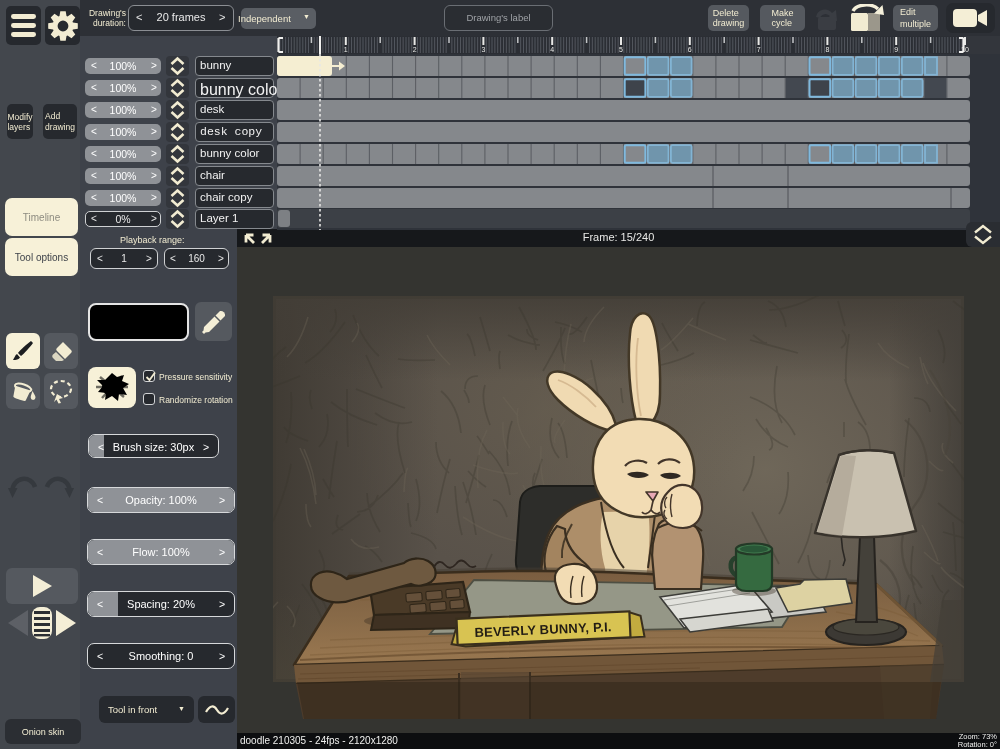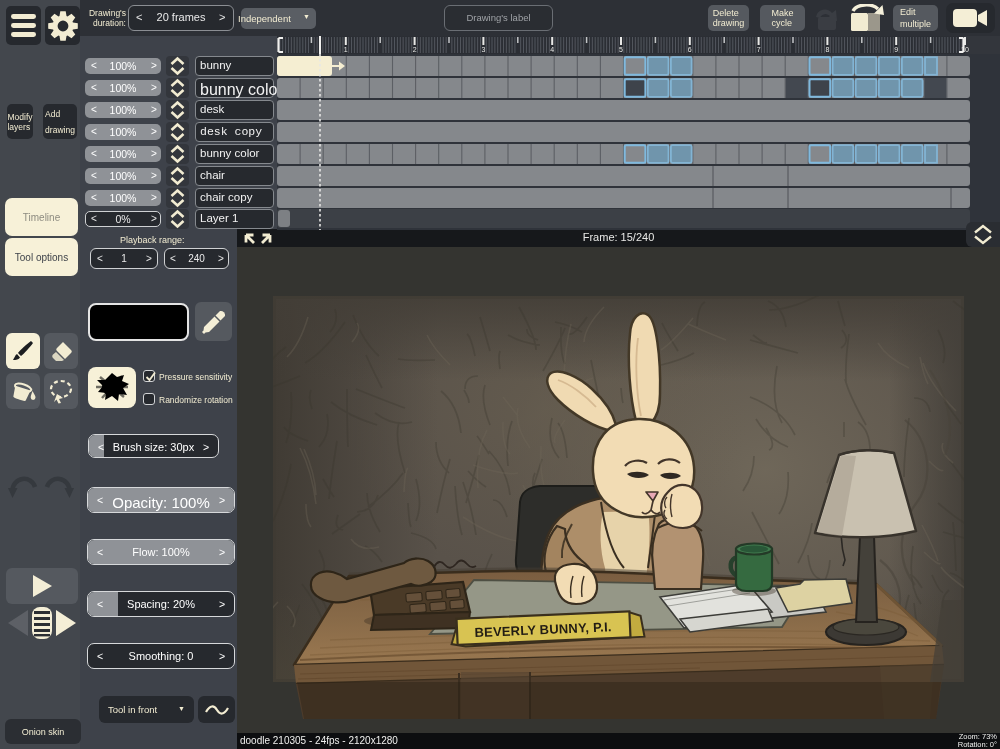--- a/index.html
+++ b/index.html
@@ -237,21 +237,21 @@
     <rect x="555.6" y="109.2" width="20.7" height="17.6" rx="1.5" fill="#7095ac" stroke="#82b4d4" stroke-width="1.8"></rect>
     <rect x="578.7" y="109.2" width="20.7" height="17.6" rx="1.5" fill="#7095ac" stroke="#82b4d4" stroke-width="1.8"></rect>
     <rect x="601.8" y="109.2" width="20.7" height="17.6" rx="1.5" fill="#7095ac" stroke="#82b4d4" stroke-width="1.8"></rect>
     <rect x="624.9" y="109.2" width="20.7" height="17.6" rx="1.5" fill="#7095ac" stroke="#82b4d4" stroke-width="1.8"></rect>
     <rect x="648.0" y="109.2" width="12" height="17.6" fill="#7095ac" stroke="#82b4d4" stroke-width="1.8"></rect>
     <rect x="1" y="174" width="12" height="17" rx="3" fill="#7d8084"></rect>
     <rect x="42" y="0" width="2" height="18" fill="#f0f0ee"></rect>
     <path d="M43 18 V194" stroke="#e8e8e6" stroke-width="1.6" stroke-dasharray="2.5 2.5"></path>
   </svg>
 <div class="btn" style="left:7px;top:104px;width:26px;height:35px;background:#26292e;font-size:8.5px;line-height:10px;color:#f2ecd2;">Modify<br>layers</div>
-<div class="btn" style="left:43px;top:104px;width:34px;height:35px;background:#26292e;font-size:8.5px;line-height:16px;color:#f2ecd2;">Add<br>drawing</div>
+<div class="btn" style="left:43px;top:104px;width:34px;height:35px;background:#26292e;font-size:8.5px;line-height:11px;color:#f2ecd2;">Add<br>drawing</div>
 <div class="btn" style="left:5px;top:198px;width:73px;height:38px;background:#f7f1d8;border-radius:7px;font-size:10px;color:#8d8b80;">Timeline</div>
 <div class="btn" style="left:5px;top:238px;width:73px;height:38px;background:#f7f1d8;border-radius:7px;font-size:10px;color:#3f434a;">Tool options</div>
 <div class="btn" style="left:6px;top:333px;width:34px;height:36px;background:#f7f1d8;border-radius:6px;">
 <svg width="24" height="24" viewBox="0 0 24 24">
       <path fill="#1c1e21" d="M20 2 C16 5 9 11 7 14 L10 17 C13 15 19 8 22 4 Z M6 15 C4 16 3.5 19 2 21 C5 21 8 20.5 9 18.5 Z"></path>
     </svg>
   </div>
 <div class="btn" style="left:44px;top:333px;width:34px;height:36px;background:#55595f;border-radius:6px;">
 <svg width="24" height="24" viewBox="0 0 24 24">
       <path fill="#f2ecd2" d="M14 3 L22 11 C23 12 23 13 22 14 L16 20 L8 12 C7 11 7 10 8 9 Z"></path>
@@ -301,21 +301,21 @@
     <path fill="#f4eed6" d="M52 3 L52 29 L72 16 Z"></path>
   </svg>
 <div class="btn" style="left:5px;top:719px;width:76px;height:25px;background:#2b2e33;border-radius:6px;font-size:9px;color:#f2ecd2;">Onion skin</div>
 <div class="abs" style="left:120px;top:235px;width:110px;font-size:9px;color:#f2ecd2;">Playback range:</div>
 <div class="abs" style="left:90px;top:248px;width:68px;height:21px;background:#26292e;border:1px solid #cfd1d3;border-radius:6px;"></div>
 <div class="abs" style="left:97px;top:253px;font-size:10px;color:#e9e9e9;">&lt;</div>
 <div class="abs" style="left:90px;top:253px;width:68px;text-align:center;font-size:10px;color:#e9e9e9;">1</div>
 <div class="abs" style="left:146px;top:253px;font-size:10px;color:#e9e9e9;">&gt;</div>
 <div class="abs" style="left:164px;top:248px;width:65px;height:21px;background:#26292e;border:1px solid #cfd1d3;border-radius:6px;"></div>
 <div class="abs" style="left:170px;top:253px;font-size:10px;color:#e9e9e9;">&lt;</div>
-<div class="abs" style="left:164px;top:253px;width:65px;text-align:center;font-size:10px;color:#e9e9e9;">240</div>
+<div class="abs" style="left:164px;top:253px;width:65px;text-align:center;font-size:10px;color:#e9e9e9;">160</div>
 <div class="abs" style="left:218px;top:253px;font-size:10px;color:#e9e9e9;">&gt;</div>
 <div class="abs" style="left:88px;top:303px;width:101px;height:38px;background:#000;border:2px solid #e4e4e4;border-radius:8px;"></div>
 <div class="btn" style="left:195px;top:302px;width:37px;height:39px;background:#55595f;border-radius:6px;">
 <svg width="26" height="26" viewBox="0 0 26 26">
       <path fill="#f4eed6" d="M19 2 A 4.2 4.2 0 0 1 24 7 L19.5 11.5 L14.5 6.5 Z"></path>
       <path fill="#f4eed6" d="M13.5 7.5 L18.5 12.5 L8 23 L4.5 23.5 L3 25 L1 23 L2.5 21.5 L3 18 Z"></path>
     </svg>
   </div>
 <div class="abs" style="left:88px;top:367px;width:48px;height:41px;background:#f7f1d8;border-radius:8px;">
 <svg width="48" height="41" viewBox="0 0 48 41">
@@ -335,21 +335,21 @@
 <div class="abs" style="left:88px;top:434px;width:131px;height:24px;background:#26292e;border:1.5px solid #d6d8da;border-radius:7px;overflow:hidden;">
     <div style="position:absolute;left:0;top:0;width:15px;height:24px;background:#8f9297;"></div>
   </div>
 <div class="abs" style="left:98px;top:441px;font-size:10.5px;color:#fff;">&lt;</div>
 <div class="abs" style="left:88px;top:441px;width:131px;text-align:center;font-size:11px;color:#fff;">Brush size: 30px</div>
 <div class="abs" style="left:203px;top:441px;font-size:10.5px;color:#fff;">&gt;</div>
 <div class="abs" style="left:87px;top:487px;width:148px;height:26px;background:#26292e;border:1.5px solid #d6d8da;border-radius:7px;overflow:hidden;">
     <div style="position:absolute;left:0;top:0;width:148px;height:26px;background:#8f9297;"></div>
   </div>
 <div class="abs" style="left:97px;top:494px;font-size:10.5px;color:#fff;">&lt;</div>
-<div class="abs" style="left:87px;top:494px;width:148px;text-align:center;font-size:15px;color:#fff;">Opacity: 100%</div>
+<div class="abs" style="left:87px;top:494px;width:148px;text-align:center;font-size:11px;color:#fff;">Opacity: 100%</div>
 <div class="abs" style="left:219px;top:494px;font-size:10.5px;color:#fff;">&gt;</div>
 <div class="abs" style="left:87px;top:539px;width:148px;height:26px;background:#26292e;border:1.5px solid #d6d8da;border-radius:7px;overflow:hidden;">
     <div style="position:absolute;left:0;top:0;width:148px;height:26px;background:#8f9297;"></div>
   </div>
 <div class="abs" style="left:97px;top:546px;font-size:10.5px;color:#fff;">&lt;</div>
 <div class="abs" style="left:87px;top:546px;width:148px;text-align:center;font-size:11px;color:#fff;">Flow: 100%</div>
 <div class="abs" style="left:219px;top:546px;font-size:10.5px;color:#fff;">&gt;</div>
 <div class="abs" style="left:87px;top:591px;width:148px;height:26px;background:#26292e;border:1.5px solid #d6d8da;border-radius:7px;overflow:hidden;">
     <div style="position:absolute;left:0;top:0;width:30px;height:26px;background:#8f9297;"></div>
   </div>

